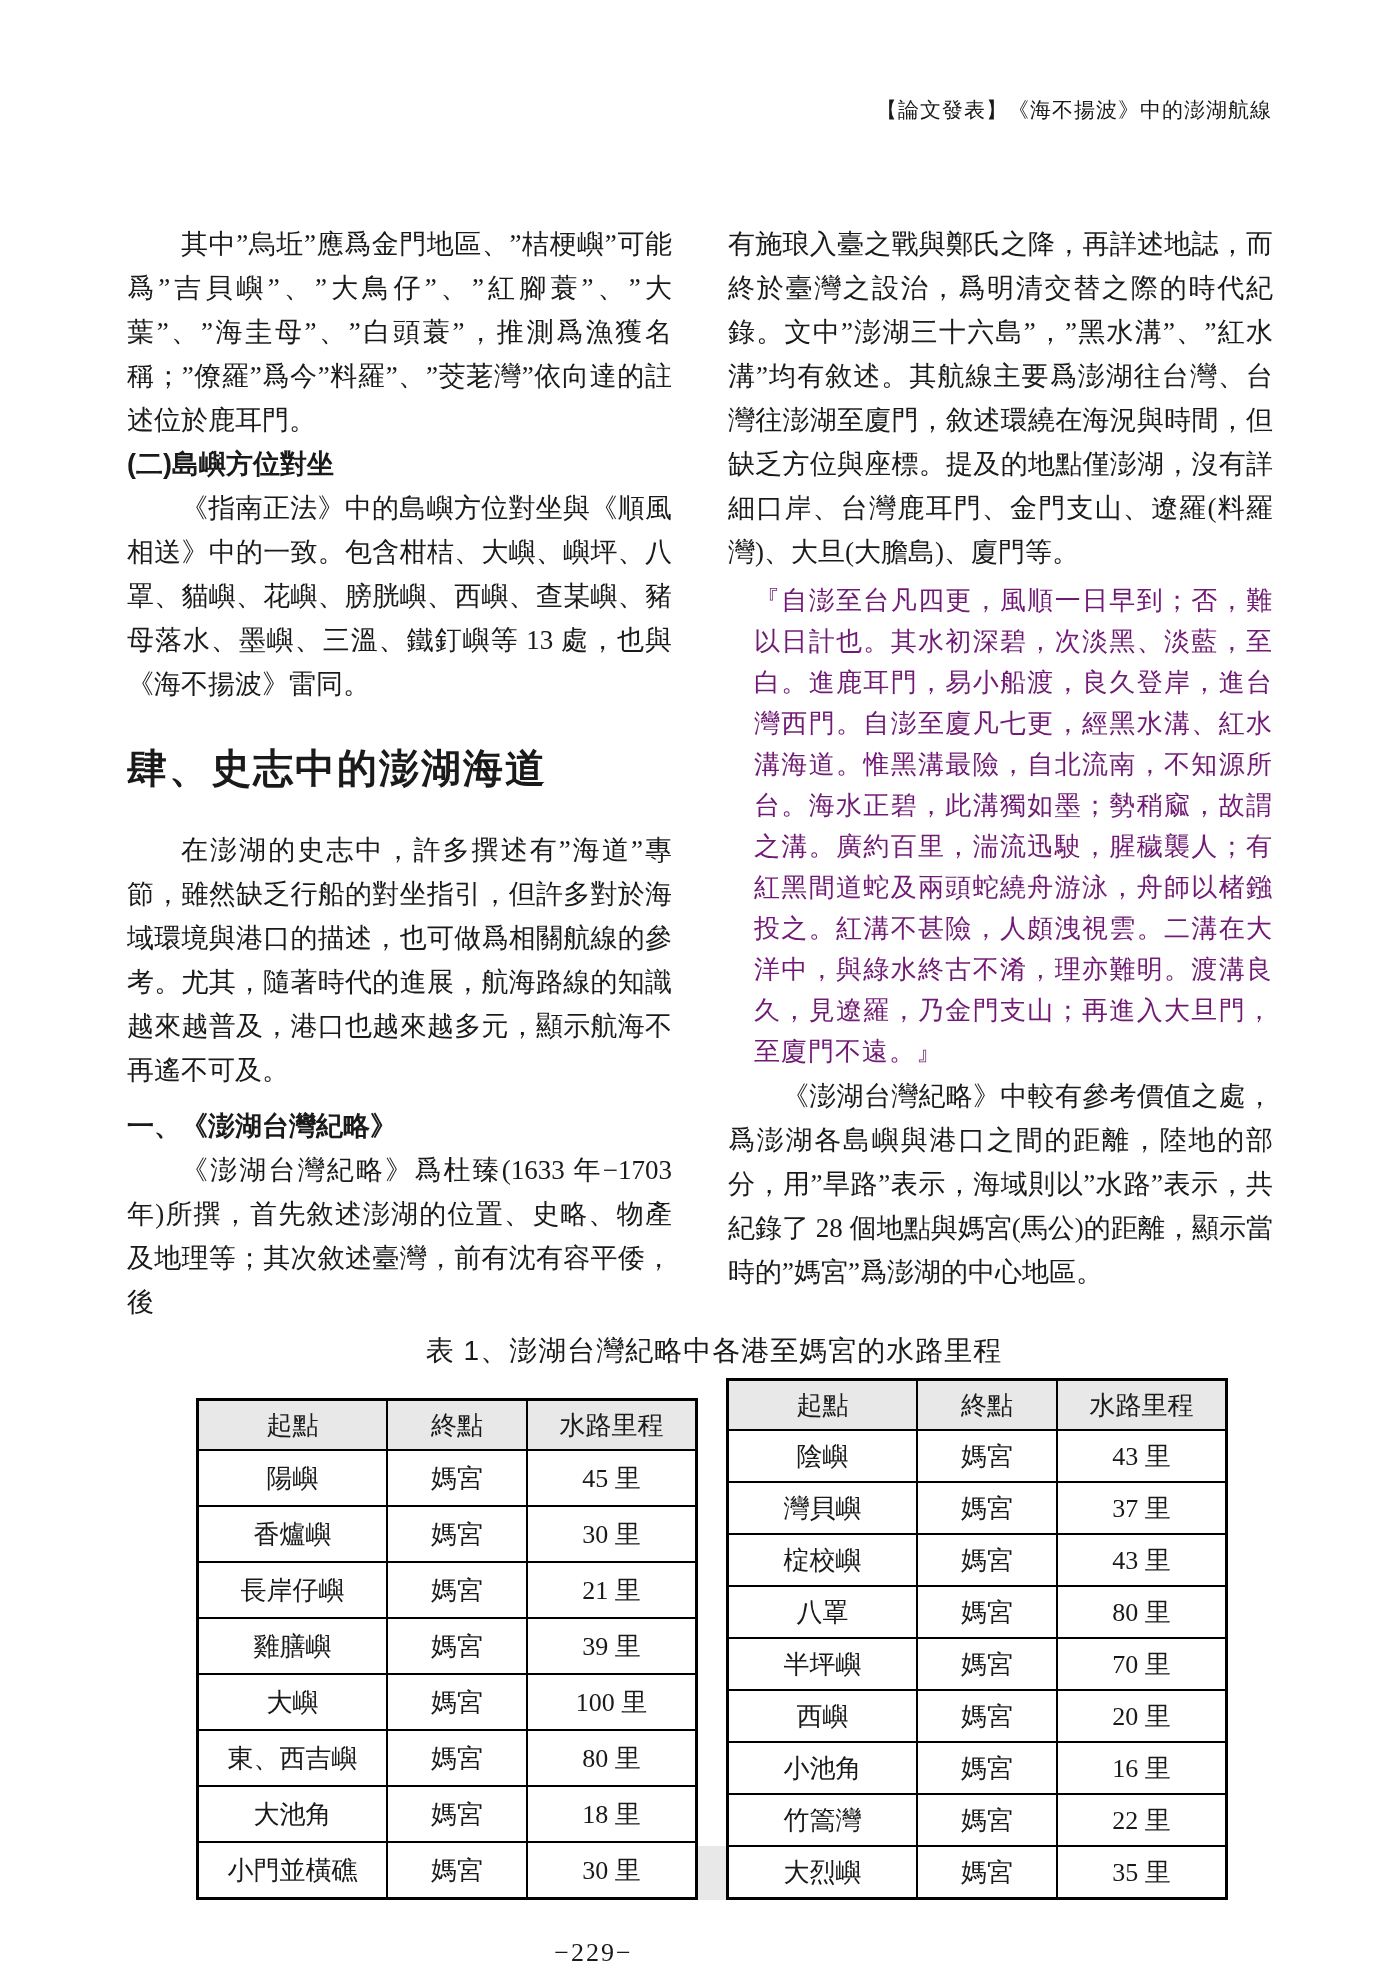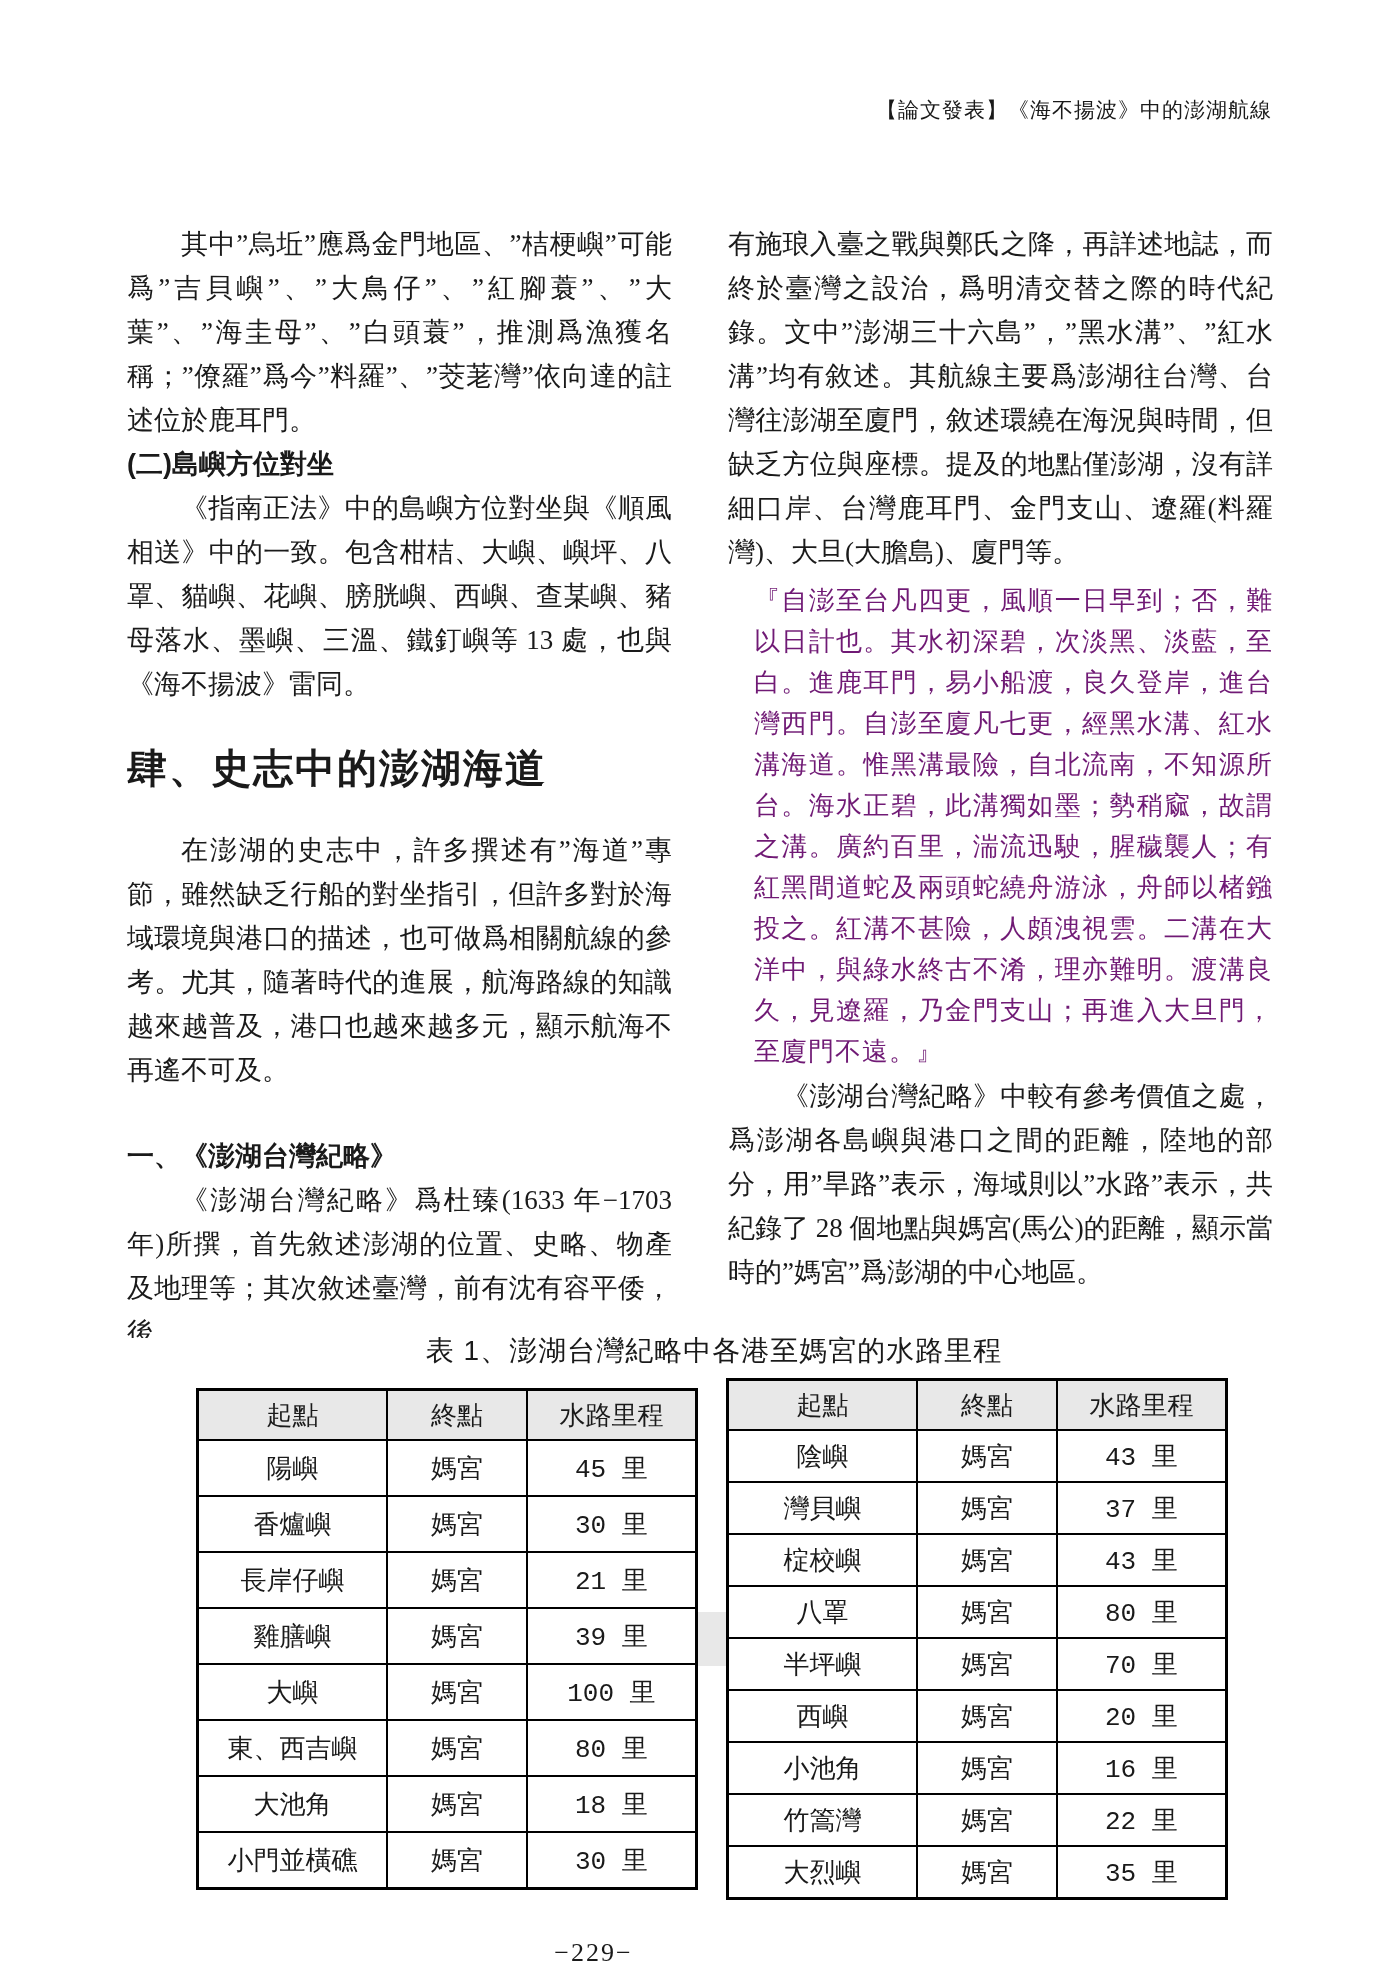--- a/index.html
+++ b/index.html
@@ -23,31 +23,31 @@
   }
   .indent{text-indent:2em;}
   .subhead{
     font-family:"Liberation Sans","DejaVu Sans",sans-serif;
     font-size:27px;line-height:44px;font-weight:bold;margin:0;
   }
   .mainhead{
     font-size:40px;line-height:58px;font-weight:bold;letter-spacing:2px;
     margin:34px 0 30px 0;
   }
-  .penghu-head{margin-top:42px;}
+  .penghu-head{margin-top:12px;}
   .quote{
     font-size:26px;line-height:41px;letter-spacing:1px;
     padding-left:26px;margin:6px 0 2px 0;text-align:justify;color:#701a75;
   }
   .table-section{position:absolute;top:1332px;left:196px;width:1036px;}
   .table-caption{
     font-family:"Liberation Sans","DejaVu Sans",sans-serif;
     font-size:28px;text-align:center;margin-bottom:8px;letter-spacing:1px;
   }
-  .tables{display:flex;align-items:center;font-family:Liberation Mono, monospace;}
+  .tables{display:flex;align-items:flex-end;}
   table.mileage{border-collapse:collapse;table-layout:fixed;width:502px;border:3px solid #000;}
   table.mileage th,table.mileage td{
     border:2px solid #000;text-align:center;vertical-align:middle;
     font-size:26px;padding:0;overflow:hidden;
   }
   table.mileage th{background:#e8e8e8;font-weight:normal;height:48px;}
   .t-left td{height:54px;}
   .t-right td{height:50px;}
   .t-spacer{width:28px;flex:0 0 28px;}
   .t-spacer-top{height:54px;background:#e8e8e8;}

